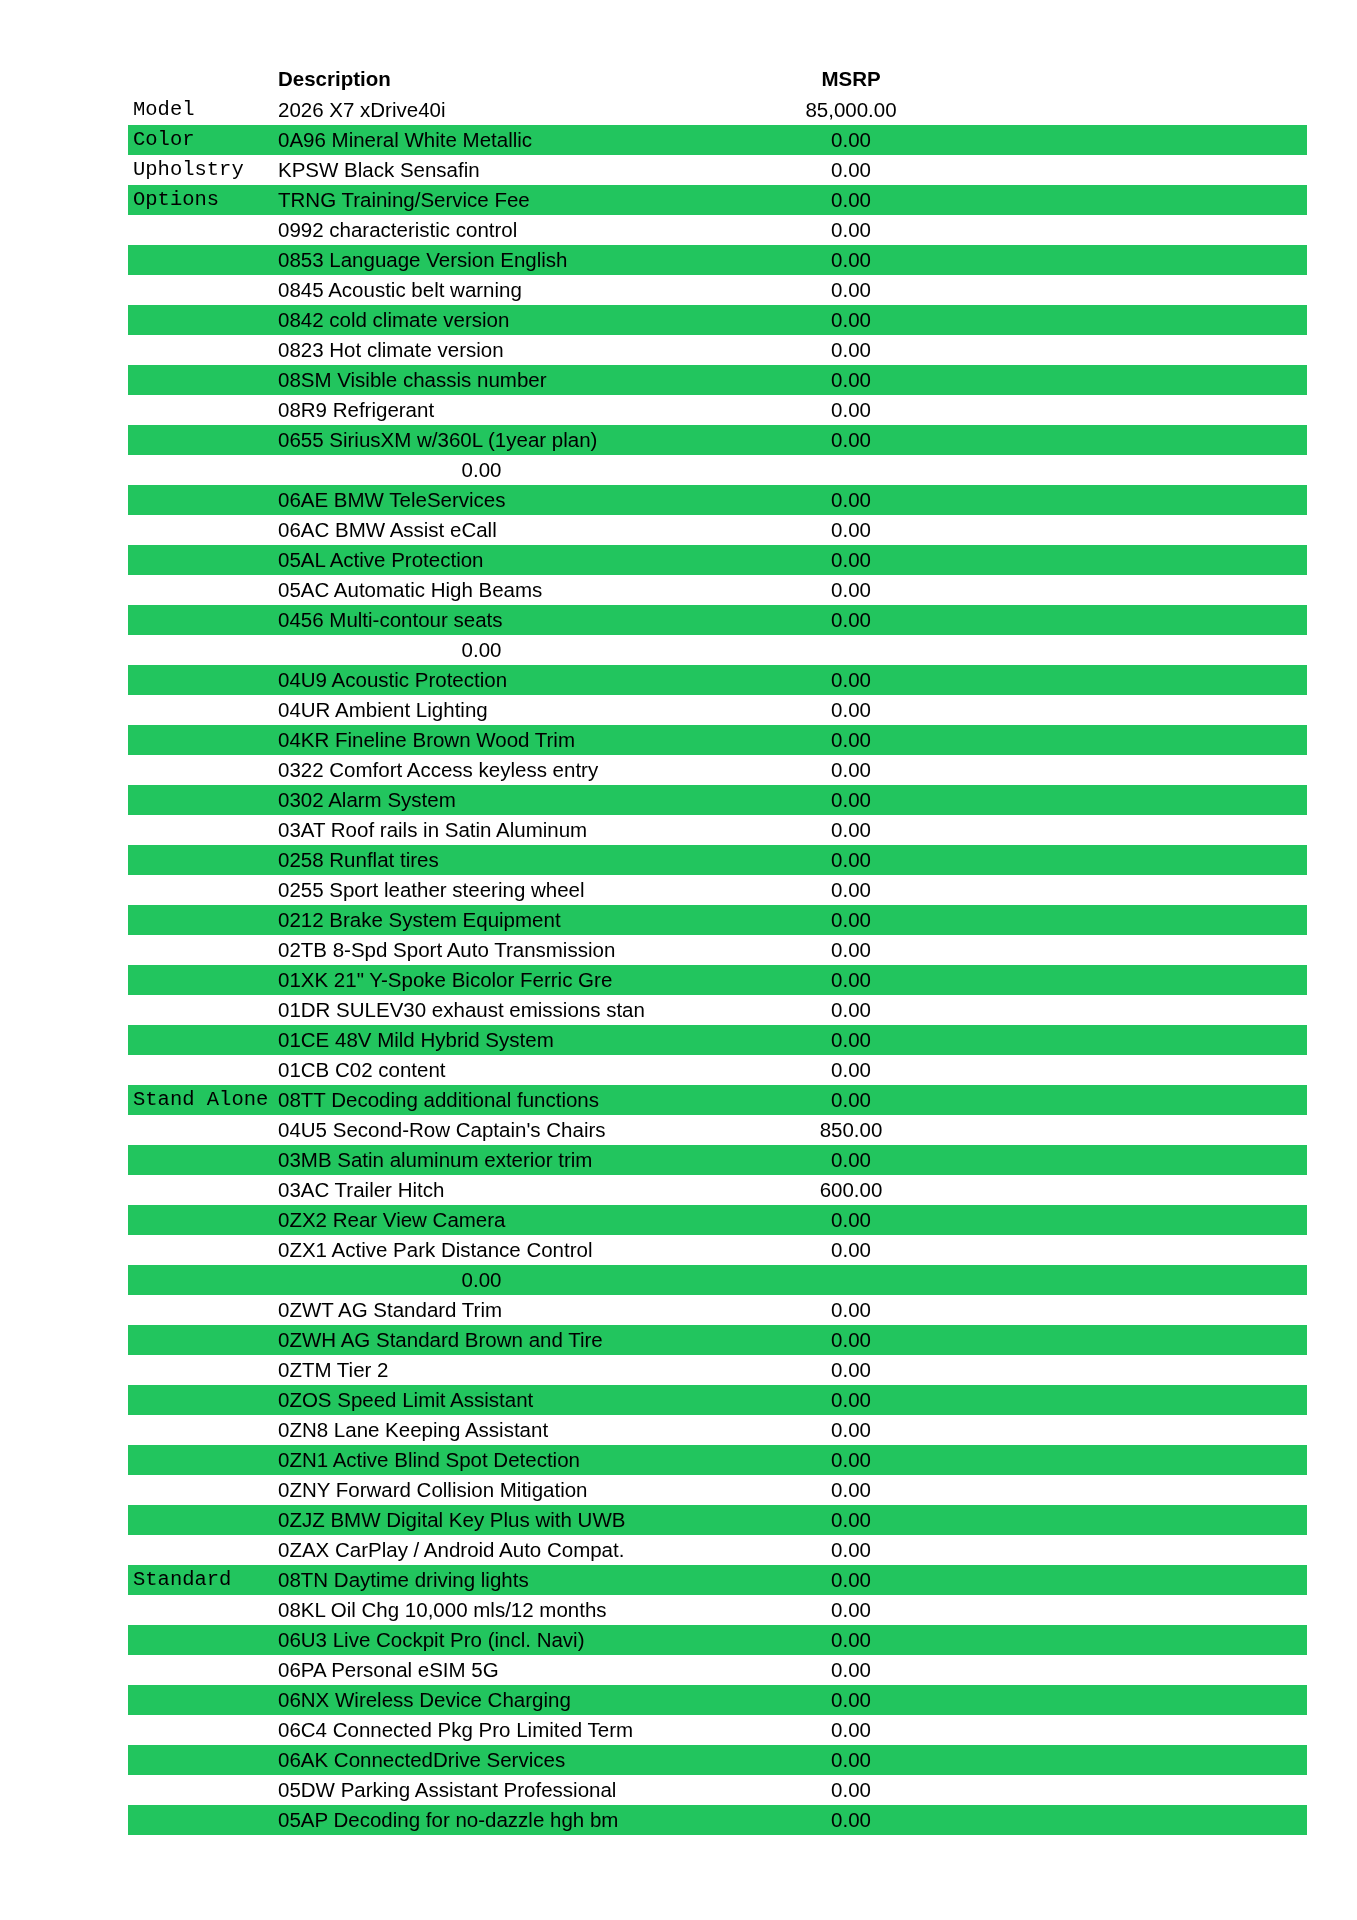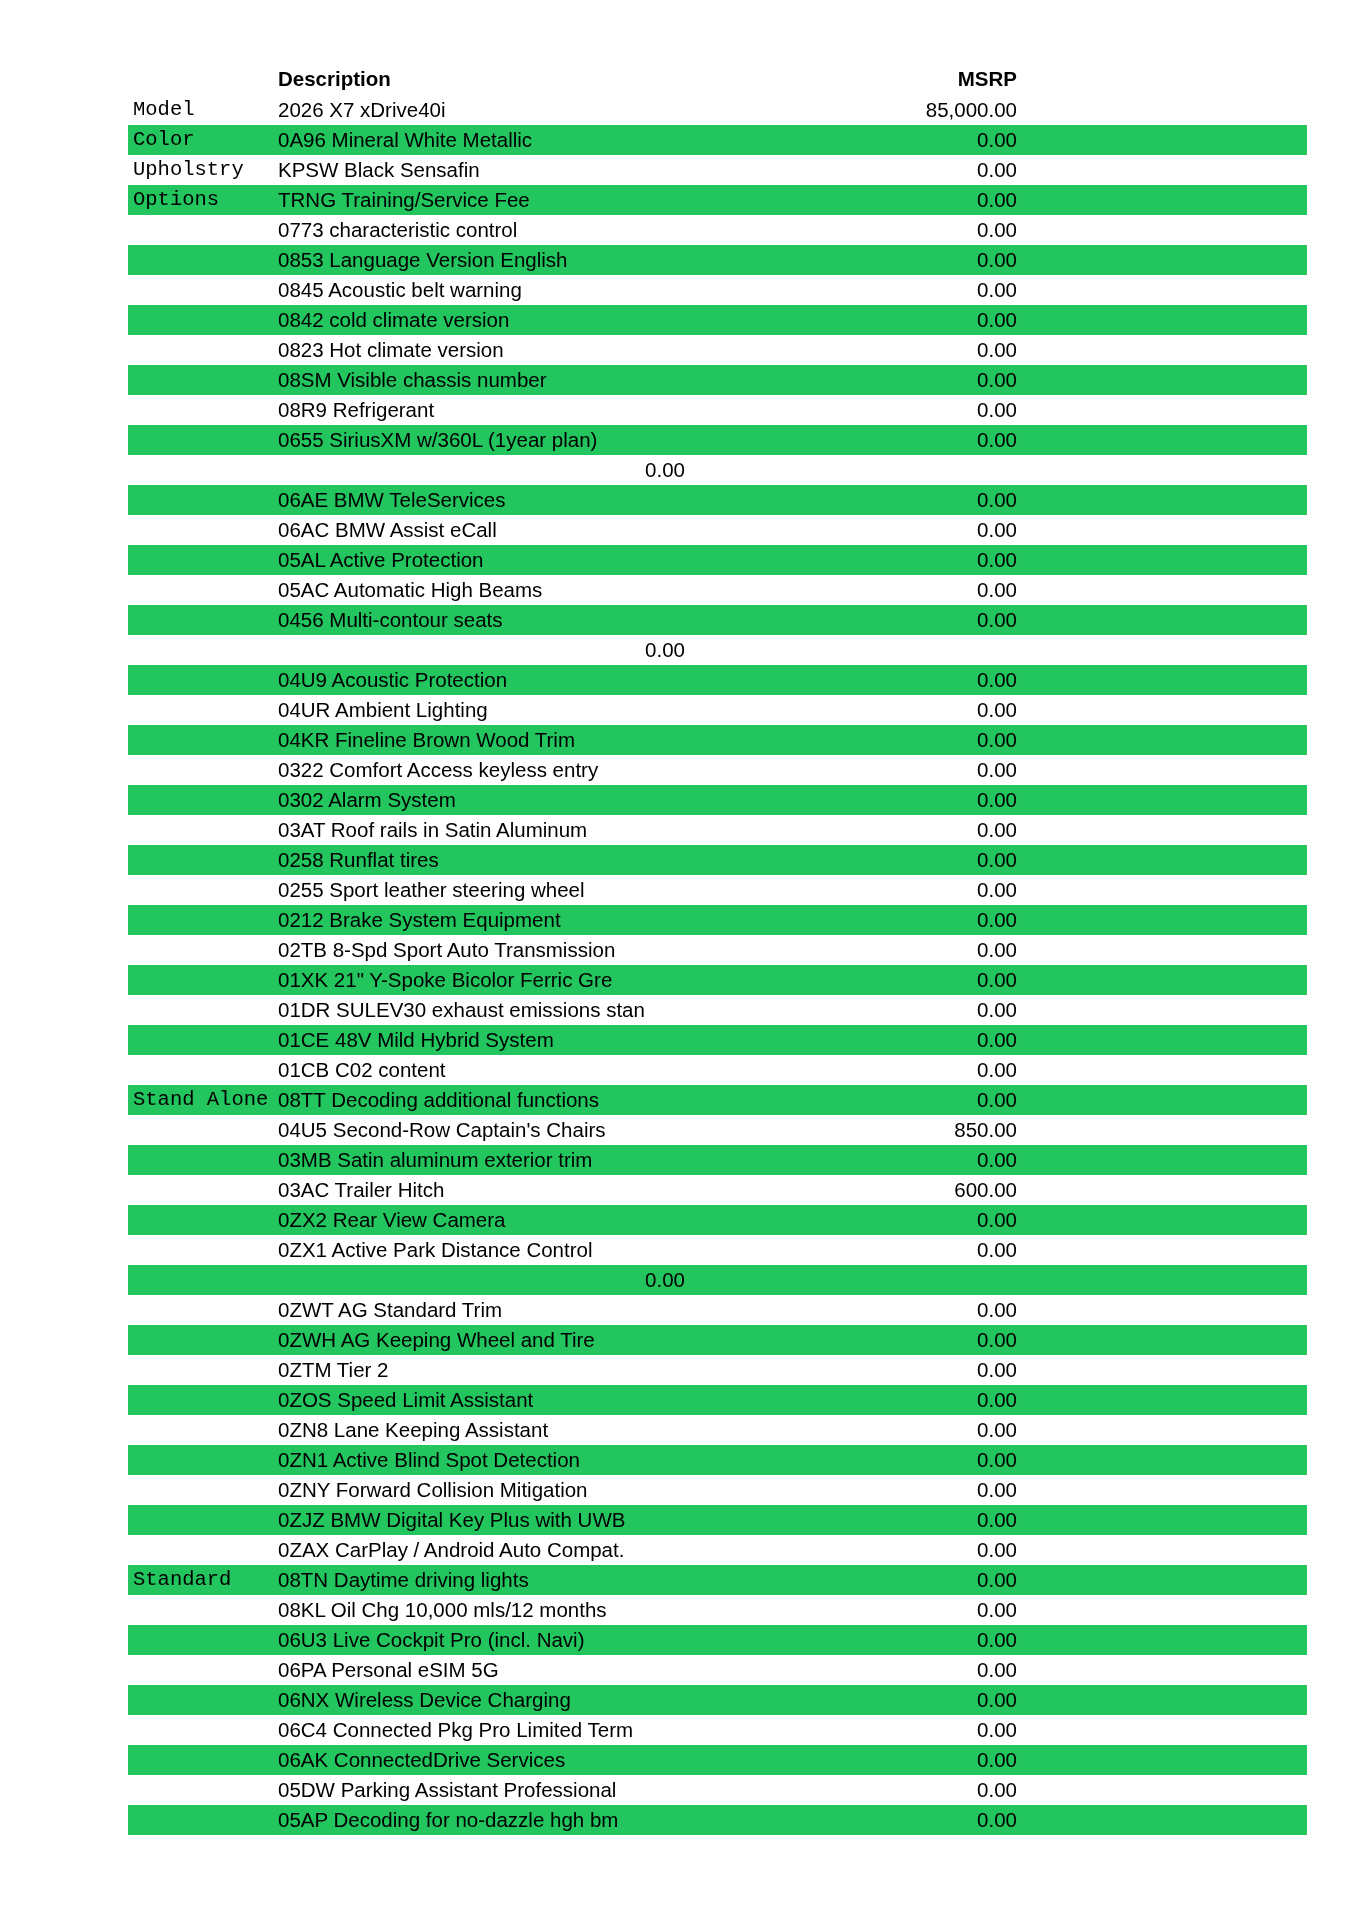--- a/index.html
+++ b/index.html
@@ -33,21 +33,21 @@
     white-space: nowrap;
   }
   .trow.header {
     height: 32px;
     line-height: 32px;
     font-weight: bold;
   }
   .trow.stripe { background: #22c55e; }
   .cell-category { padding-left: 5px; overflow: hidden; font-family: Liberation Mono, monospace; }
   .cell-description { overflow: hidden; }
-  .cell-msrp { text-align: right; }
+  .cell-msrp { text-align: center; }
   .cell-filler { }
 </style>
 </head>
 <body>
 
 <div class="page">
   <div class="option-table">
     <div class="trow header">
       <div class="cell-category"></div>
       <div class="cell-description">Description</div>
@@ -78,21 +78,21 @@
 
   <div class="trow stripe">
     <div class="cell-category">Options</div>
     <div class="cell-description">TRNG Training/Service Fee</div>
     <div class="cell-msrp">0.00</div>
     <div class="cell-filler"></div>
   </div>
 
   <div class="trow">
     <div class="cell-category"></div>
-    <div class="cell-description">0773 characteristic control</div>
+    <div class="cell-description">0992 characteristic control</div>
     <div class="cell-msrp">0.00</div>
     <div class="cell-filler"></div>
   </div>
 
   <div class="trow stripe">
     <div class="cell-category"></div>
     <div class="cell-description">0853 Language Version English</div>
     <div class="cell-msrp">0.00</div>
     <div class="cell-filler"></div>
   </div>
@@ -334,21 +334,21 @@
 
   <div class="trow">
     <div class="cell-category"></div>
     <div class="cell-description">0ZWT AG Standard Trim</div>
     <div class="cell-msrp">0.00</div>
     <div class="cell-filler"></div>
   </div>
 
   <div class="trow stripe">
     <div class="cell-category"></div>
-    <div class="cell-description">0ZWH AG Keeping Wheel and Tire</div>
+    <div class="cell-description">0ZWH AG Standard Brown and Tire</div>
     <div class="cell-msrp">0.00</div>
     <div class="cell-filler"></div>
   </div>
 
   <div class="trow">
     <div class="cell-category"></div>
     <div class="cell-description">0ZTM Tier 2</div>
     <div class="cell-msrp">0.00</div>
     <div class="cell-filler"></div>
   </div>

